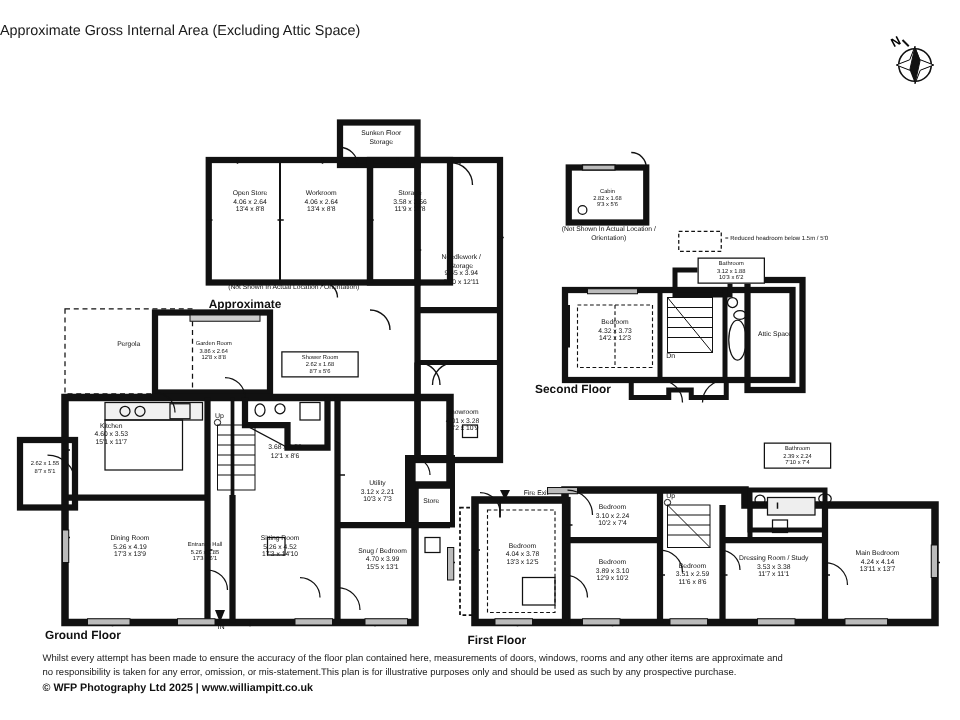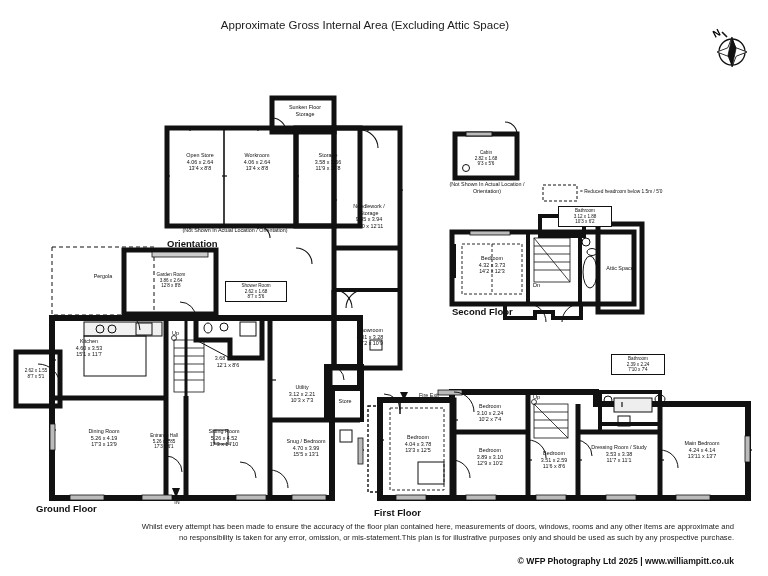--- a/index.html
+++ b/index.html
@@ -2,26 +2,26 @@
 <html><head>
 <meta charset="utf-8">
 <style>
   html,body{margin:0;padding:0;}
   body{
     width:768px;height:576px;background:#ffffff;
     font-family:"Liberation Sans", sans-serif;
     color:#111;overflow:hidden;position:relative;
   }
   #plan{position:absolute;left:0;top:0;width:768px;height:576px;}
-  .hdr{position:absolute;left:0;top:18px;width:730px;text-align:center;}
+  .hdr{position:absolute;left:0;top:18px;width:730px;text-align:left;}
   .hdr div{font-size:11.5px;line-height:15px;color:#1a1a1a;}
   .compass{position:absolute;left:706px;top:26px;width:46px;height:46px;}
-  .ftr{position:absolute;left:34px;top:521px;width:700px;text-align:right;}
+  .ftr{position:absolute;left:34px;top:521px;width:700px;text-align:left;}
   .ftr .l{font-size:7.6px;line-height:11px;color:#222;}
-  .ftr .c{font-size:8.6px;line-height:13px;font-weight:bold;color:#111;margin-top:12px;}
+  .ftr .c{font-size:8.6px;line-height:13px;font-weight:bold;color:#111;margin-top:1px;}
   
   .rl{position:absolute;text-align:center;color:#111;line-height:1.22;}
   .rl.sm{font-size:5.4px;}
   .rl.xs{font-size:4.6px;}
   .boxed{background:#fff;border:1px solid #111;padding:1px 3px;}
   .floorttl{position:absolute;font-size:9.5px;font-weight:bold;color:#111;}
   .note{position:absolute;font-size:5.4px;color:#111;text-align:center;line-height:1.25;}
   .keytxt{position:absolute;font-size:4.8px;color:#111;}
   .updn{position:absolute;font-size:5.6px;color:#111;}
   .inlbl{position:absolute;font-size:5.4px;color:#111;text-align:center;}
@@ -305,21 +305,21 @@
   <div>Needlework / Storage</div>
   <div>9.45 x 3.94</div>
   <div>31'0 x 12'11</div>
 </div>
 <div class="rl sm" style="left:344px;top:327px;width:52px;">
   <div>Showroom</div>
   <div>4.01 x 3.28</div>
   <div>13'2 x 10'9</div>
 </div>
 <div class="note" style="left:167px;top:227px;width:136px;">(Not Shown In Actual Location / Orientation)</div>
-<div class="floorttl" style="left:167px;top:238px;">Orientation</div>
+<div class="floorttl" style="left:167px;top:238px;">Approximate</div>
 
 <div class="rl xs" style="left:463px;top:150px;width:46px;">
   <div>Cabin</div>
   <div>2.82 x 1.68</div>
   <div>9'3 x 5'6</div>
 </div>
 <div class="note" style="left:447px;top:181px;width:80px;">(Not Shown In Actual Location / Orientation)</div>
 
 <div class="keytxt" style="left:580px;top:189px;">= Reduced headroom below 1.5m / 5'0</div>
 
@@ -330,21 +330,21 @@
 </div>
 <div class="rl sm" style="left:464px;top:255px;width:56px;">
   <div>Bedroom</div>
   <div>4.32 x 3.73</div>
   <div>14'2 x 12'3</div>
 </div>
 <div class="rl sm" style="left:600px;top:265px;width:40px;">
   <div>Attic Space</div>
 </div>
 <div class="updn" style="left:533px;top:282px;">Dn</div>
-<div class="floorttl" style="left:452px;top:306px;">Second Floor</div>
+<div class="floorttl" style="left:428px;top:306px;">Second Floor</div>
 
 <div class="rl sm" style="left:76px;top:273px;width:54px;">
   <div>Pergola</div>
 </div>
 <div class="rl xs" style="left:133px;top:272px;width:76px;">
   <div>Garden Room</div>
   <div>3.86 x 2.64</div>
   <div>12'8 x 8'8</div>
 </div>
 <div class="rl xs boxed" style="left:225px;top:281px;width:54px;">

